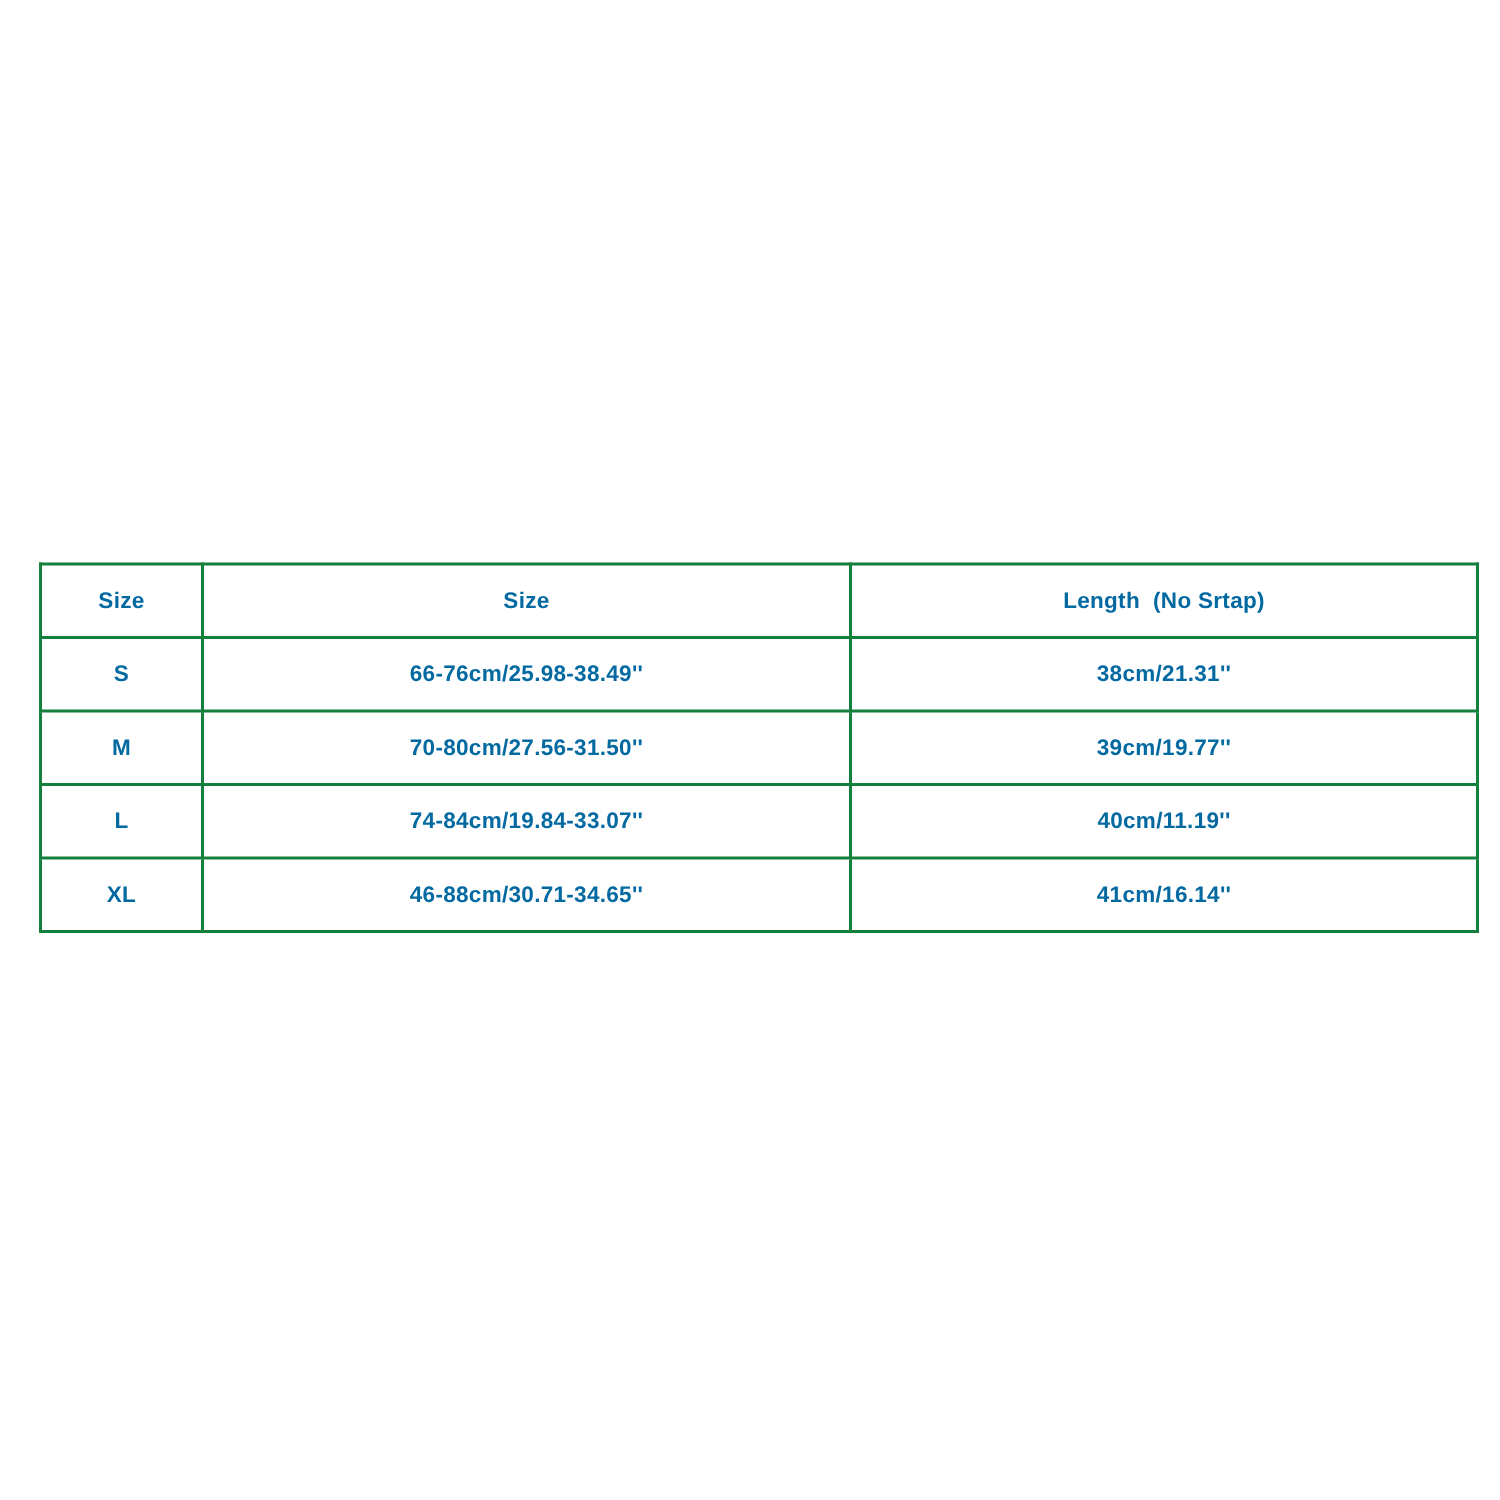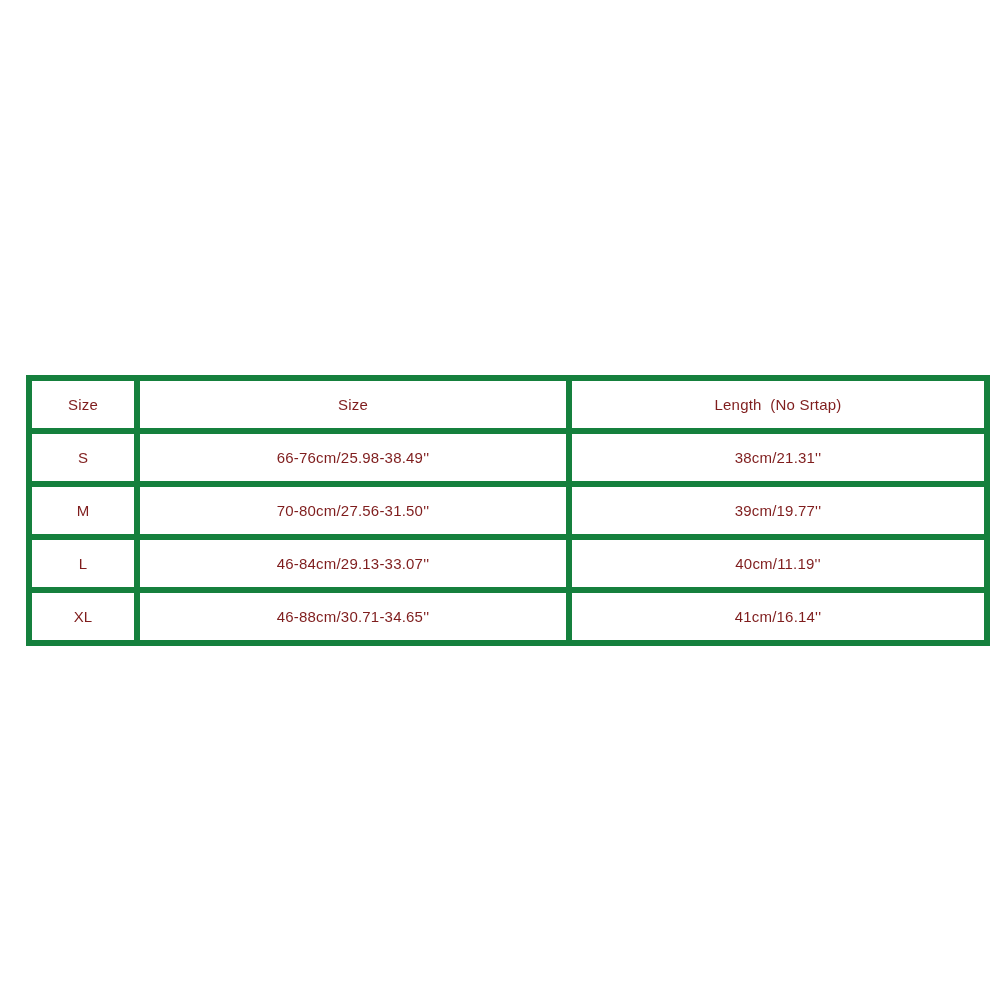--- a/index.html
+++ b/index.html
@@ -21,27 +21,27 @@
     top: 375px;
     width: 958px;
   }
   table.size-chart {
     border-collapse: collapse;
     width: 100%;
     table-layout: fixed;
   }
   table.size-chart th,
   table.size-chart td {
-    border: 6px solid #15803d;
+    border: 2px solid #15803d;
     height: 47px;
     text-align: center;
     vertical-align: middle;
     font-size: 15px;
-    font-weight: normal;
-    color: #7f1d1d;
+    font-weight: bold;
+    color: #0369a1;
     letter-spacing: 0.2px;
     padding: 0 4px;
     white-space: pre;
   }
   col.col-size   { width: 108px; }
   col.col-bust   { width: 432px; }
   col.col-length { width: 418px; }
 </style>
 </head>
 <body>
@@ -67,21 +67,21 @@
           <td>66-76cm/25.98-38.49''</td>
           <td>38cm/21.31''</td>
         </tr>
         <tr>
           <td>M</td>
           <td>70-80cm/27.56-31.50''</td>
           <td>39cm/19.77''</td>
         </tr>
         <tr>
           <td>L</td>
-          <td>46-84cm/29.13-33.07''</td>
+          <td>74-84cm/19.84-33.07''</td>
           <td>40cm/11.19''</td>
         </tr>
         <tr>
           <td>XL</td>
           <td>46-88cm/30.71-34.65''</td>
           <td>41cm/16.14''</td>
         </tr>
       </tbody>
     </table>
   </div>

